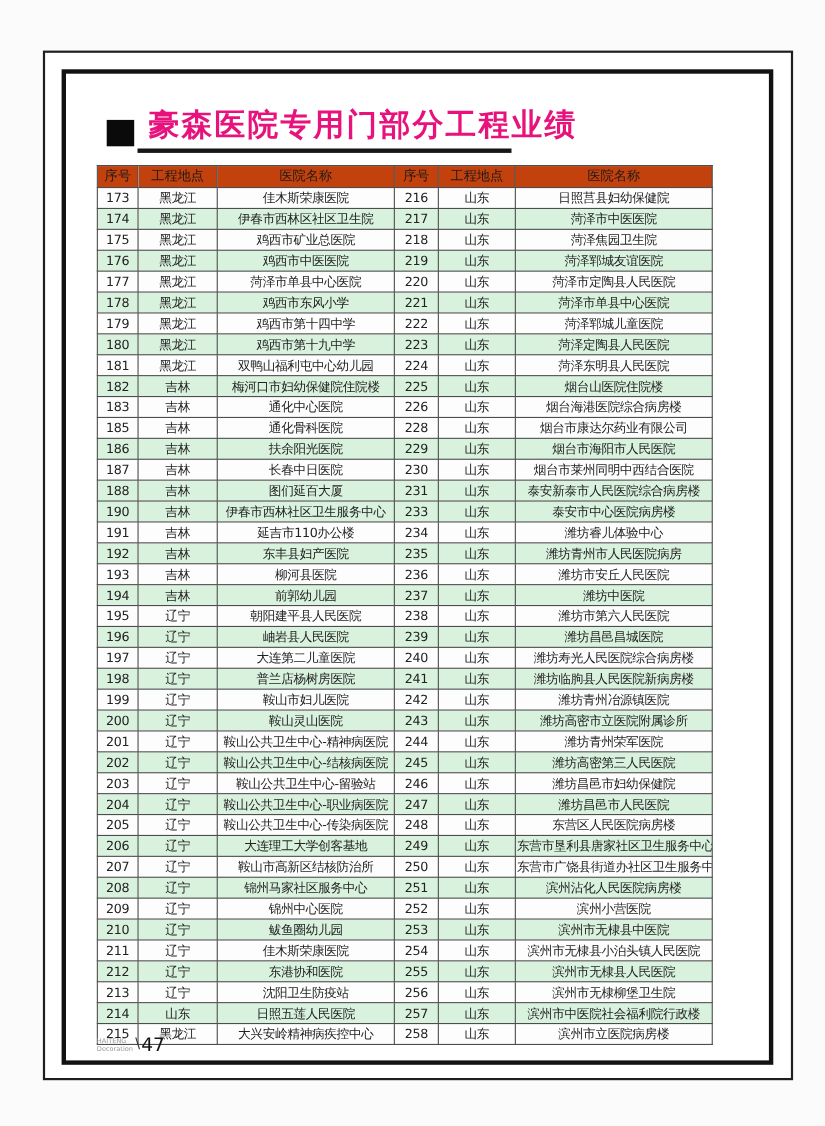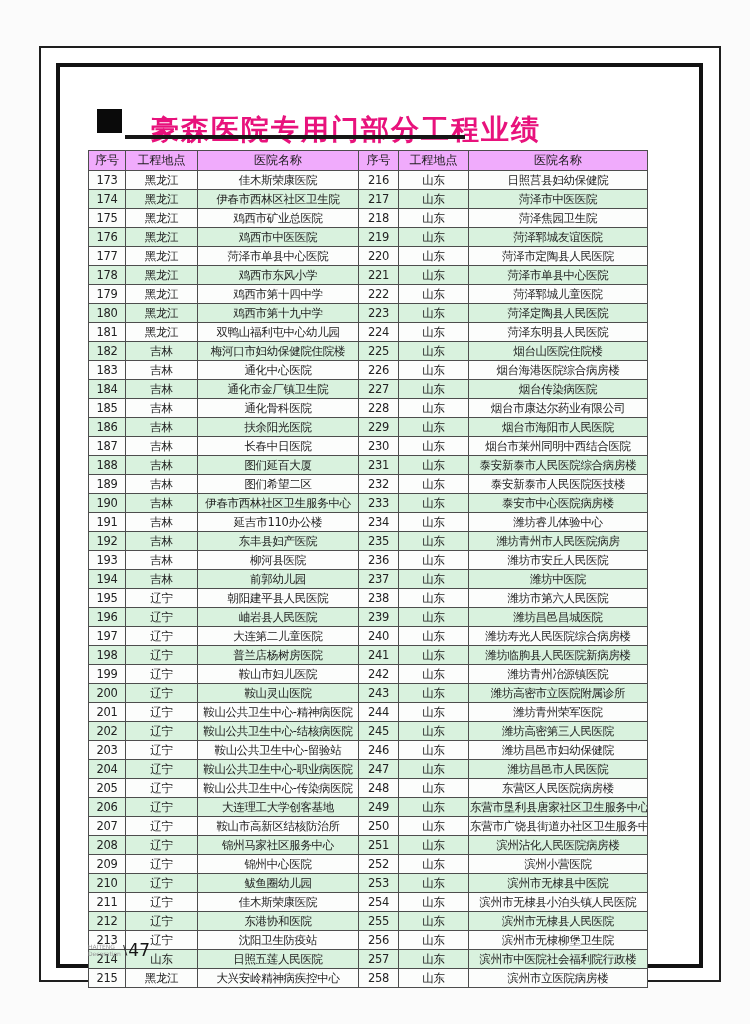--- a/index.html
+++ b/index.html
@@ -14,38 +14,38 @@
   }
   .inner-frame{
     position:absolute;left:56px;top:63px;width:639px;height:897px;
     border:4px solid #121212;background:#ffffff;
   }
   .title-block{position:absolute;left:37px;top:28px;height:46px;}
   .title-square{
     position:absolute;left:0;top:14px;width:25px;height:24px;background:#0a0a0a;
   }
   .page-title{
-    position:absolute;left:38px;top:0;margin:16px;white-space:nowrap;
+    position:absolute;left:38px;top:0;margin:0;white-space:nowrap;
     font-size:28px;font-weight:bold;letter-spacing:2px;color:#e8127c;
   }
   .title-underline{
     position:absolute;left:28px;top:40px;width:340px;height:4px;background:#161616;
   }
   table.perf{
     position:absolute;left:28px;top:83px;width:559px;
     border-collapse:collapse;table-layout:fixed;
   }
   table.perf th, table.perf td{
     border:1px solid #4d4d4d;
     text-align:center;vertical-align:middle;
     padding:0 1px;overflow:hidden;white-space:nowrap;
     color:#222222;
   }
   table.perf th{
-    height:19px;background:#f0abfc;font-weight:normal;font-size:12px;color:#1b1b1b;
+    height:19px;background:#c2410c;font-weight:normal;font-size:12px;color:#1b1b1b;
   }
   table.perf td{height:18px;font-size:11.5px;letter-spacing:-0.3px;}
   tr.row-light td{background:#fcfdfc;}
   tr.row-green td{background:#d9f2de;}
   .page-footer{
     position:absolute;left:28px;top:876px;display:flex;align-items:flex-end;gap:1px;
   }
   .brand-mark{display:flex;flex-direction:column;font-size:6px;line-height:6.5px;color:#9a9a9a;}
   .slash-mark{font-size:13px;color:#333;line-height:12px;margin:0 0 1px 1px;}
   .page-number{font-size:17px;font-weight:normal;color:#141414;line-height:14px;}
@@ -164,28 +164,20 @@
           <td>烟台山医院住院楼</td>
         </tr>
         <tr class="row-light">
           <td>183</td>
           <td>吉林</td>
           <td>通化中心医院</td>
           <td>226</td>
           <td>山东</td>
           <td>烟台海港医院综合病房楼</td>
         </tr>
-        <tr class="row-green">
-          <td>184</td>
-          <td>吉林</td>
-          <td>通化市金厂镇卫生院</td>
-          <td>227</td>
-          <td>山东</td>
-          <td>烟台传染病医院</td>
-        </tr>
         <tr class="row-light">
           <td>185</td>
           <td>吉林</td>
           <td>通化骨科医院</td>
           <td>228</td>
           <td>山东</td>
           <td>烟台市康达尔药业有限公司</td>
         </tr>
         <tr class="row-green">
           <td>186</td>
@@ -203,28 +195,20 @@
           <td>山东</td>
           <td>烟台市莱州同明中西结合医院</td>
         </tr>
         <tr class="row-green">
           <td>188</td>
           <td>吉林</td>
           <td>图们延百大厦</td>
           <td>231</td>
           <td>山东</td>
           <td>泰安新泰市人民医院综合病房楼</td>
-        </tr>
-        <tr class="row-light">
-          <td>189</td>
-          <td>吉林</td>
-          <td>图们希望二区</td>
-          <td>232</td>
-          <td>山东</td>
-          <td>泰安新泰市人民医院医技楼</td>
         </tr>
         <tr class="row-green">
           <td>190</td>
           <td>吉林</td>
           <td>伊春市西林社区卫生服务中心</td>
           <td>233</td>
           <td>山东</td>
           <td>泰安市中心医院病房楼</td>
         </tr>
         <tr class="row-light">

